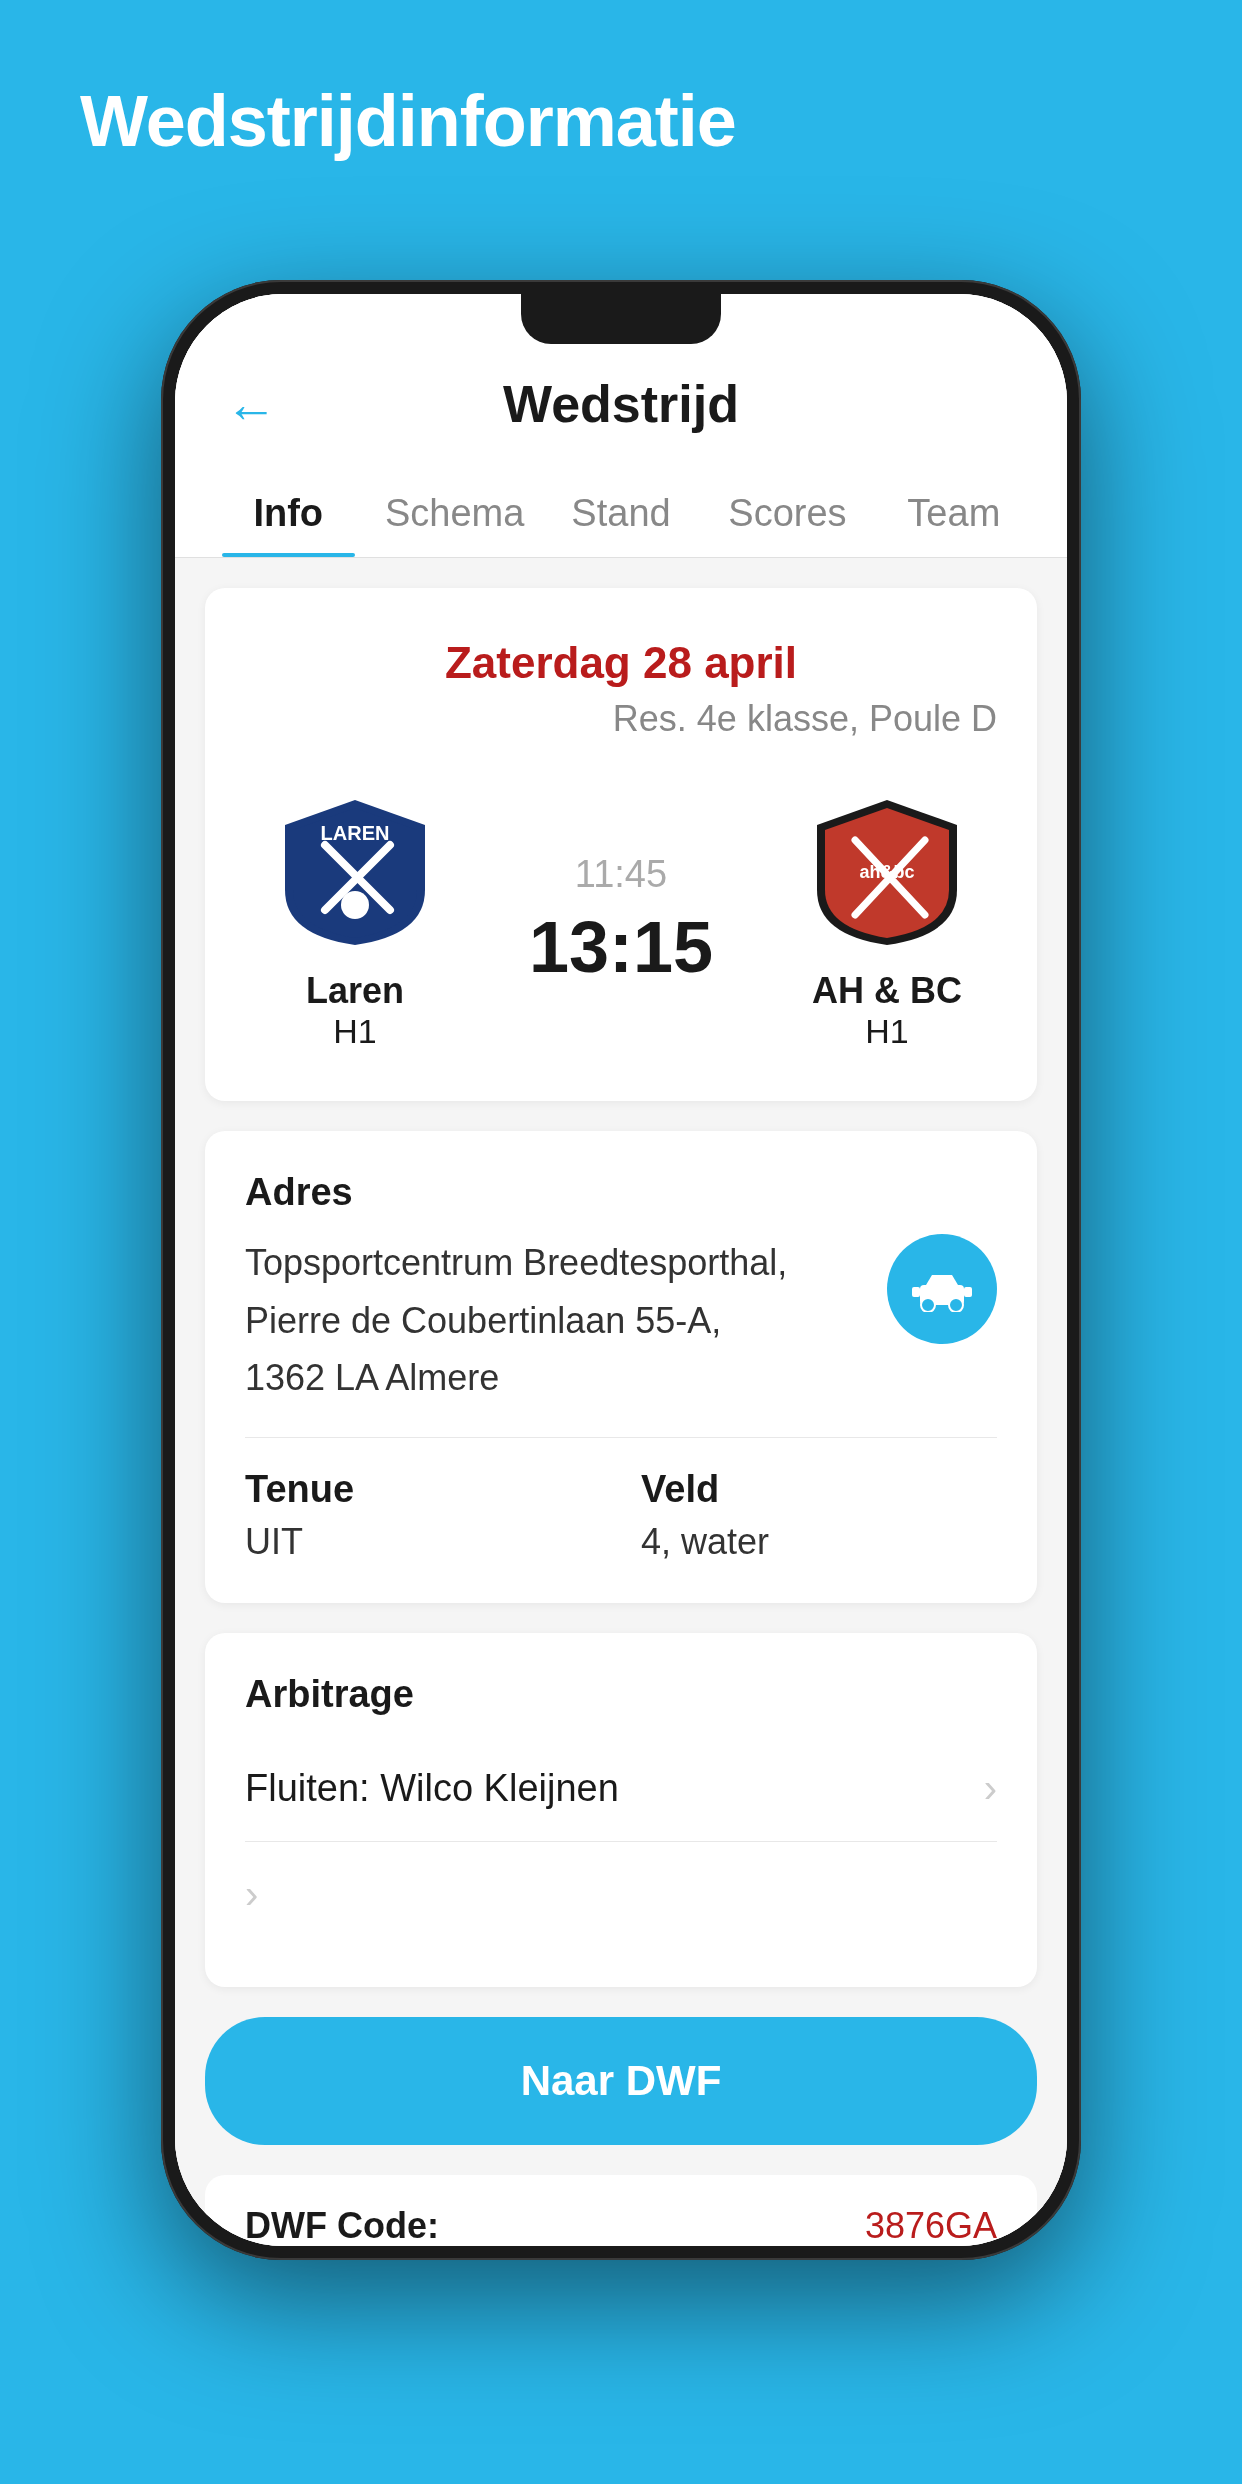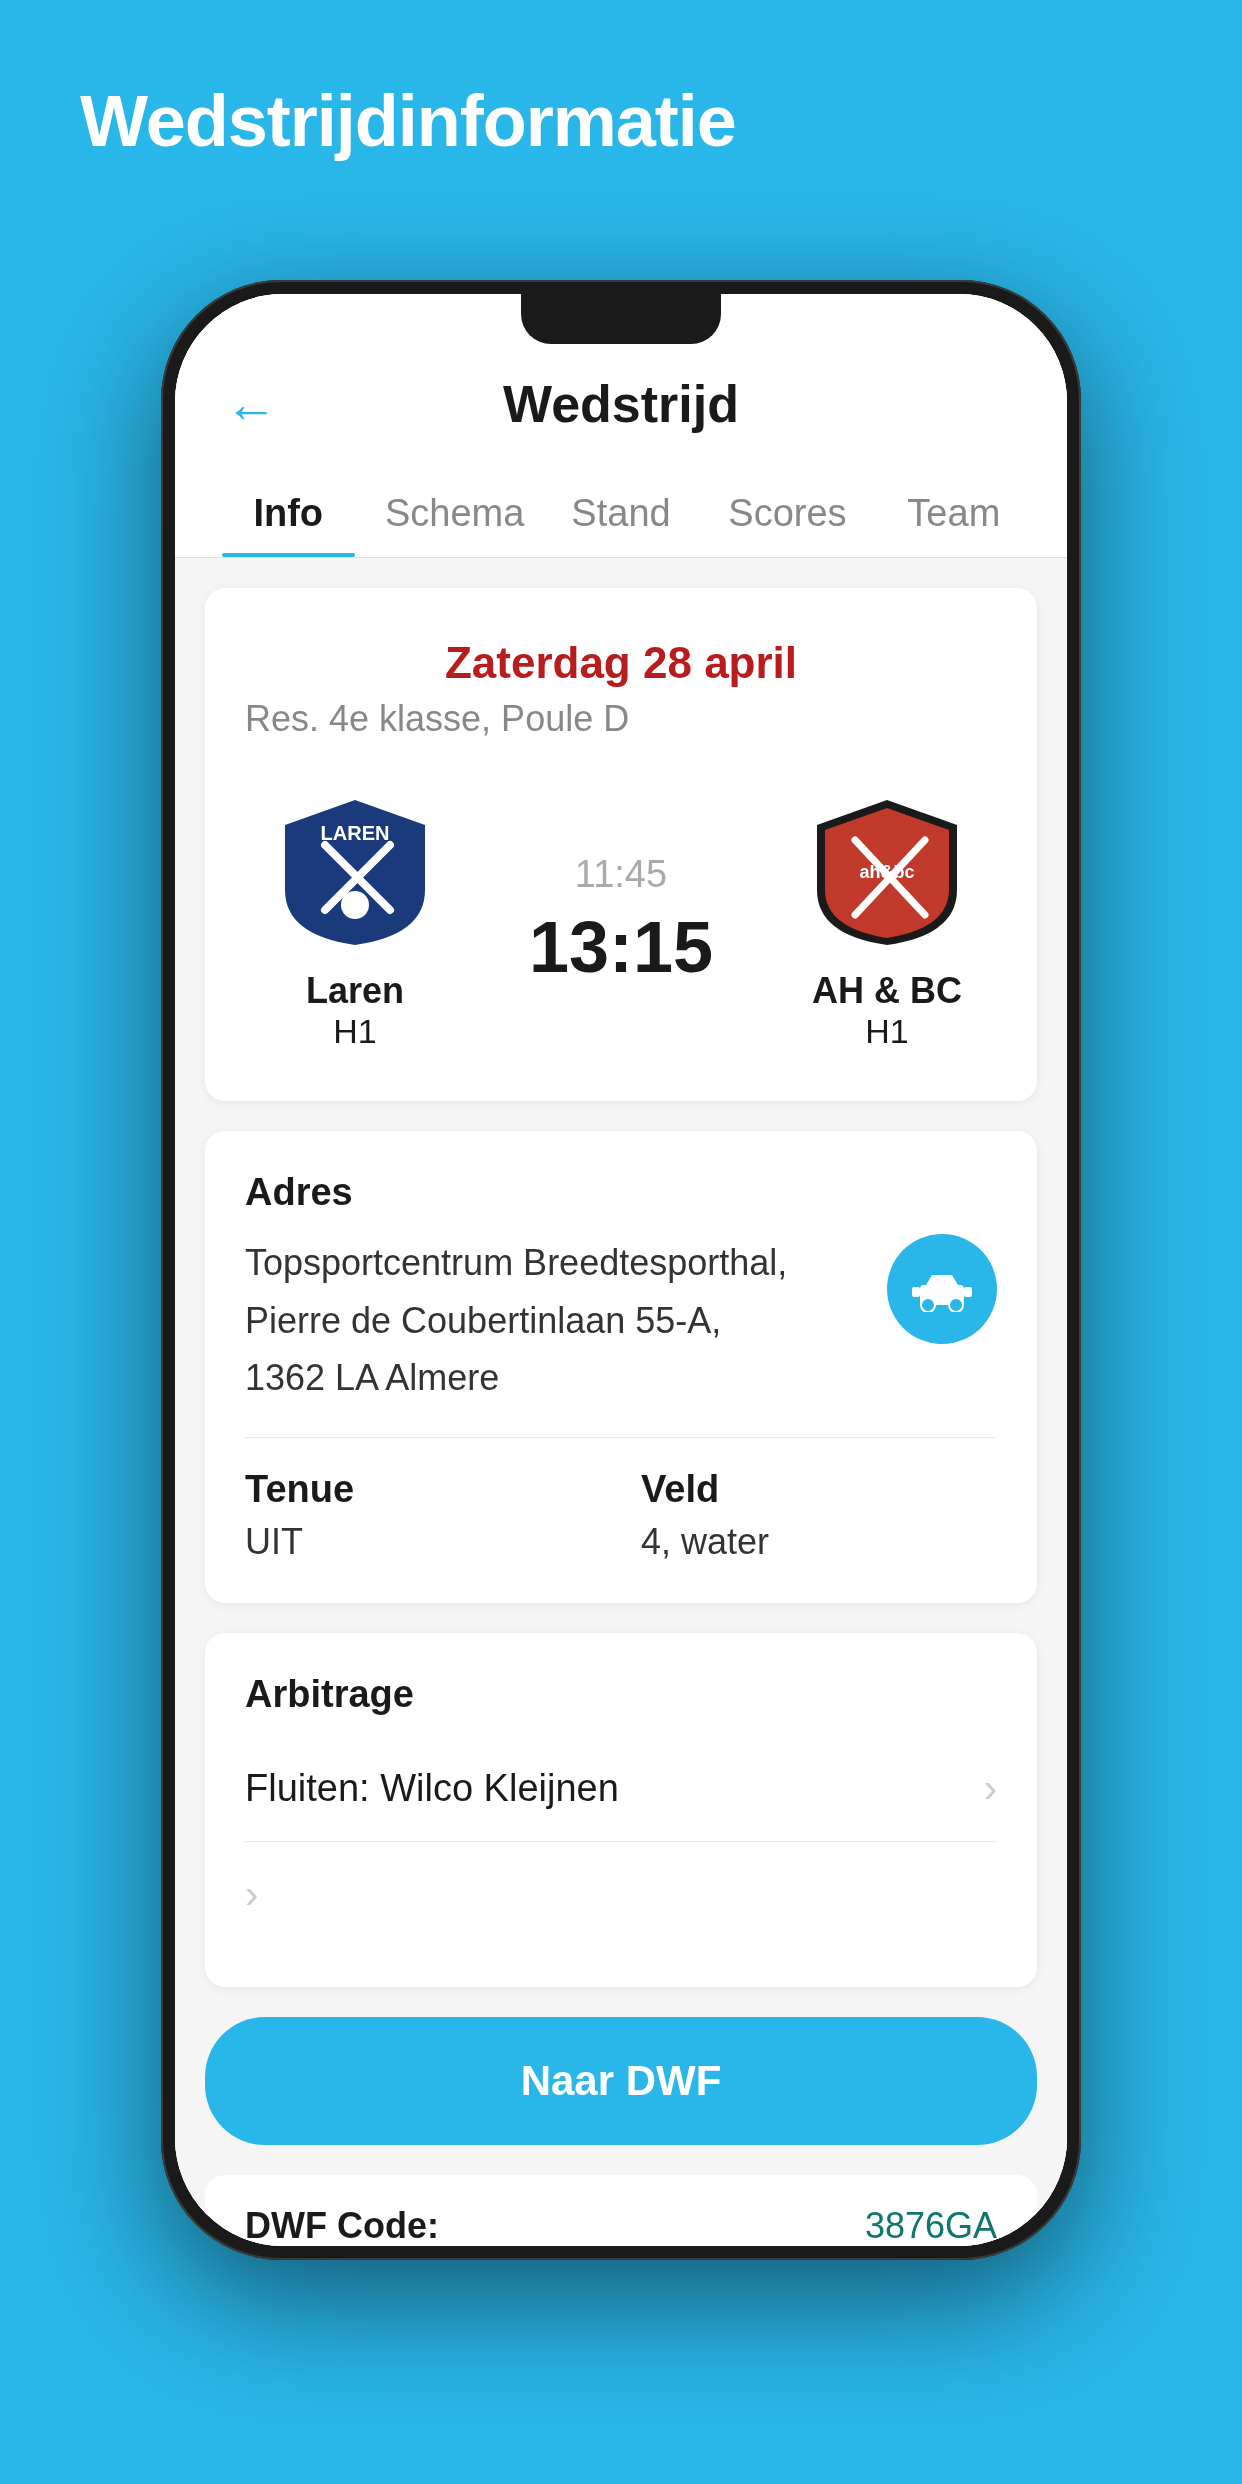--- a/index.html
+++ b/index.html
@@ -146,21 +146,21 @@
 
     .match-date {
       text-align: center;
       font-size: 44px;
       font-weight: 700;
       color: #b91c1c;
       margin-bottom: 10px;
     }
 
     .match-subtitle {
-      text-align: left;
+      text-align: right;
       font-size: 36px;
       color: #888;
       margin-bottom: 50px;
     }
 
     .teams-row {
       display: flex;
       align-items: center;
       justify-content: space-between;
     }
@@ -337,21 +337,21 @@
     }
 
     .dwf-code-label {
       font-size: 36px;
       font-weight: 700;
       color: #1a1a1a;
     }
 
     .dwf-code-value {
       font-size: 36px;
-      color: #0f766e;
+      color: #b91c1c;
     }
 
     
     .laren-shield {
       width: 160px;
       height: 160px;
     }
 
     
     .ahbc-shield {

